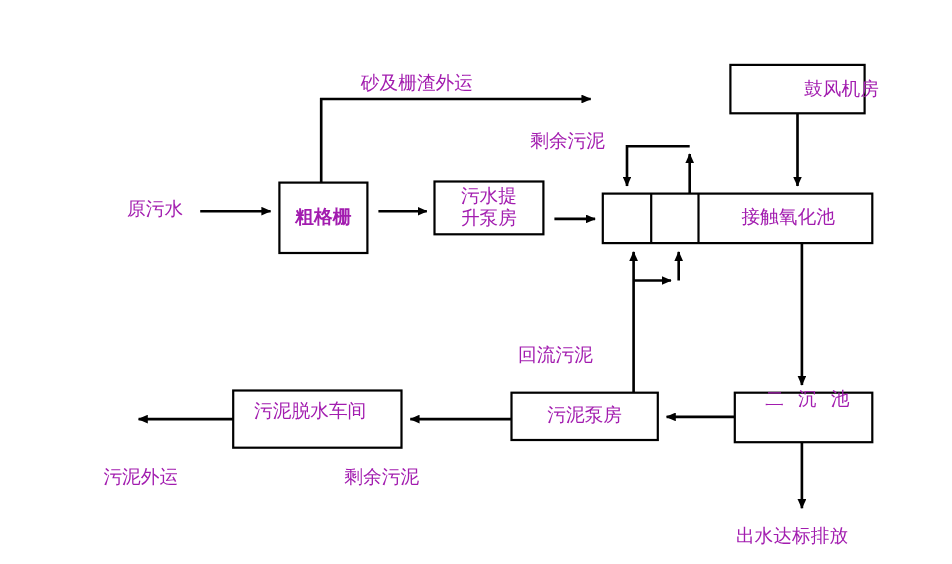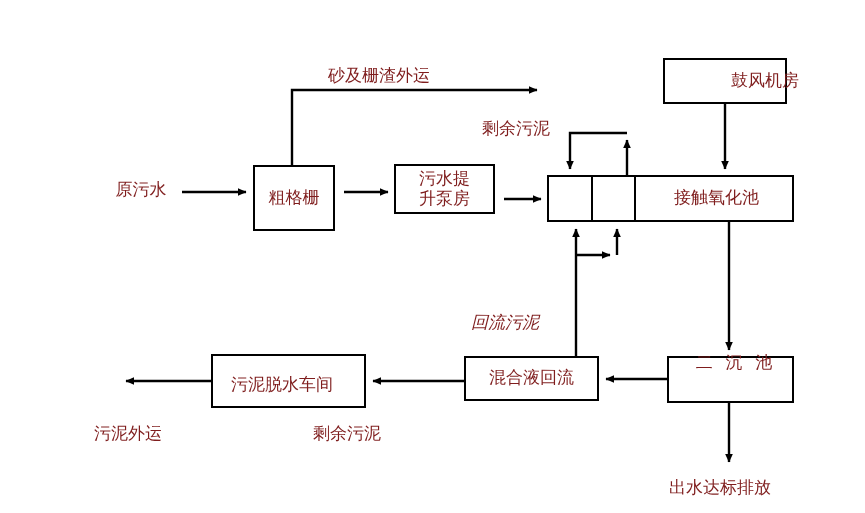--- a/index.html
+++ b/index.html
@@ -25,21 +25,21 @@
     width: 865px;
     height: 513px;
   }
   .node-label,
   .free-label {
     position: absolute;
     display: flex;
     align-items: center;
     justify-content: center;
     text-align: center;
-    color: #7f1d1d;
+    color: #a21caf;
     font-family: "Liberation Sans", "DejaVu Sans", sans-serif;
     white-space: pre-line;
     line-height: 1.18;
     pointer-events: none;
   }
   .node-label {
     font-size: 17px;
   }
   .free-label {
     font-size: 17px;
@@ -101,42 +101,42 @@
 
       <path d="M576,255 L610,255" marker-end="url(#arrowhead)"></path>
       <path d="M617,255 L617,229" marker-end="url(#arrowhead)"></path>
 
       <line x1="465" y1="381" x2="373" y2="381" marker-end="url(#arrowhead)"></line>
 
       <line x1="212" y1="381" x2="126" y2="381" marker-end="url(#arrowhead)"></line>
     </g>
   </svg>
 
-  <div class="node-label" style="left:254px; top:166px; width:80px; height:64px;">粗格栅</div>
+  <div class="node-label" style="left:254px; top:166px; width:80px; height:64px;font-weight:bold;">粗格栅</div>
 
   <div class="node-label" style="left:395px; top:165px; width:99px; height:48px;">污水提
 升泵房</div>
 
   <div class="node-label" style="left:640px; top:176px; width:153px; height:45px;">接触氧化池</div>
 
   <div class="node-label" style="left:664px; top:59px; width:122px; height:44px;padding-left:40px;">鼓风机房</div>
 
   <div class="node-label spaced" style="left:668px; top:341px; width:132px; height:45px;">二 沉 池</div>
 
-  <div class="node-label" style="left:465px; top:357px; width:133px; height:43px;">混合液回流</div>
+  <div class="node-label" style="left:465px; top:357px; width:133px; height:43px;">污泥泵房</div>
 
-  <div class="node-label" style="left:212px; top:359px; width:140px; height:52px;">污泥脱水车间</div>
+  <div class="node-label" style="left:212px; top:348px; width:140px; height:52px;">污泥脱水车间</div>
 
   <div class="free-label" style="left:101px; top:176px; width:80px; height:28px;">原污水</div>
 
   <div class="free-label" style="left:309px; top:63px; width:140px; height:26px;">砂及栅渣外运</div>
 
   <div class="free-label" style="left:456px; top:116px; width:120px; height:26px;">剩余污泥</div>
 
-  <div class="free-label" style="left:455px; top:310px; width:100px; height:26px;font-style:italic;">回流污泥</div>
+  <div class="free-label" style="left:455px; top:310px; width:100px; height:26px;">回流污泥</div>
 
   <div class="free-label" style="left:297px; top:420px; width:100px; height:28px;">剩余污泥</div>
 
   <div class="free-label" style="left:78px; top:420px; width:100px; height:28px;">污泥外运</div>
 
   <div class="free-label" style="left:650px; top:474px; width:140px; height:28px;">出水达标排放</div>
 
 </div>
 
 </body></html>

